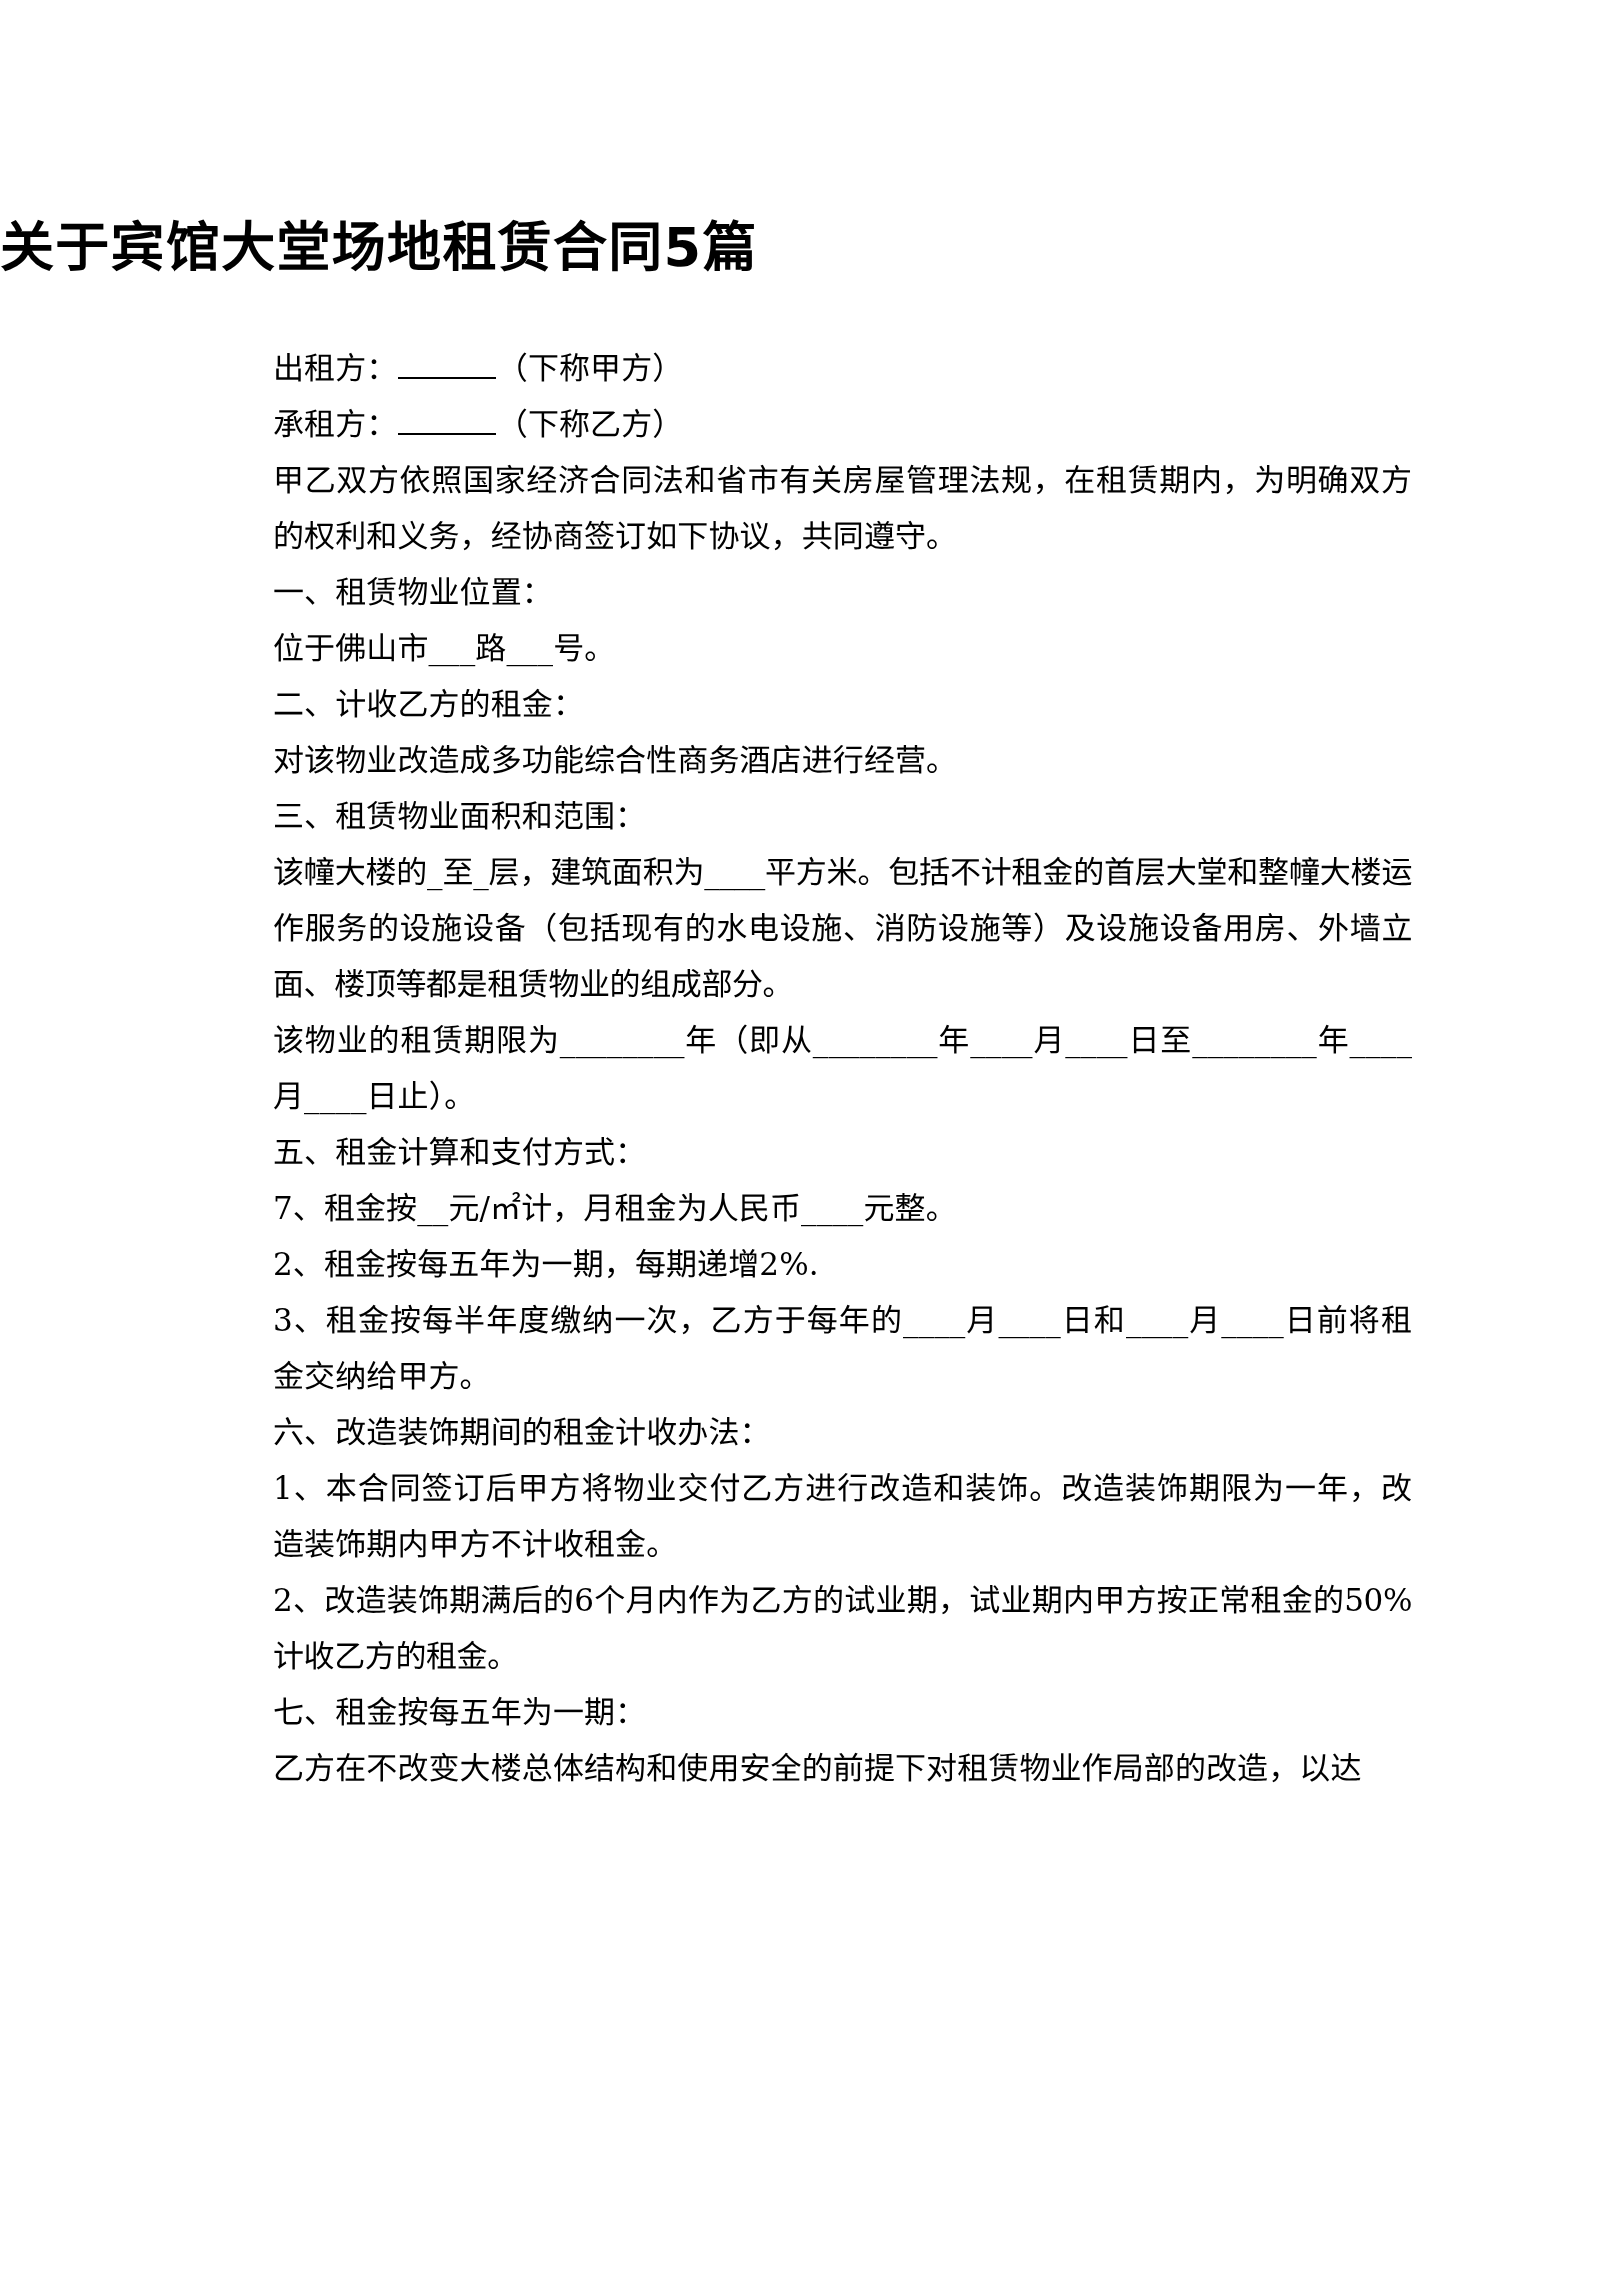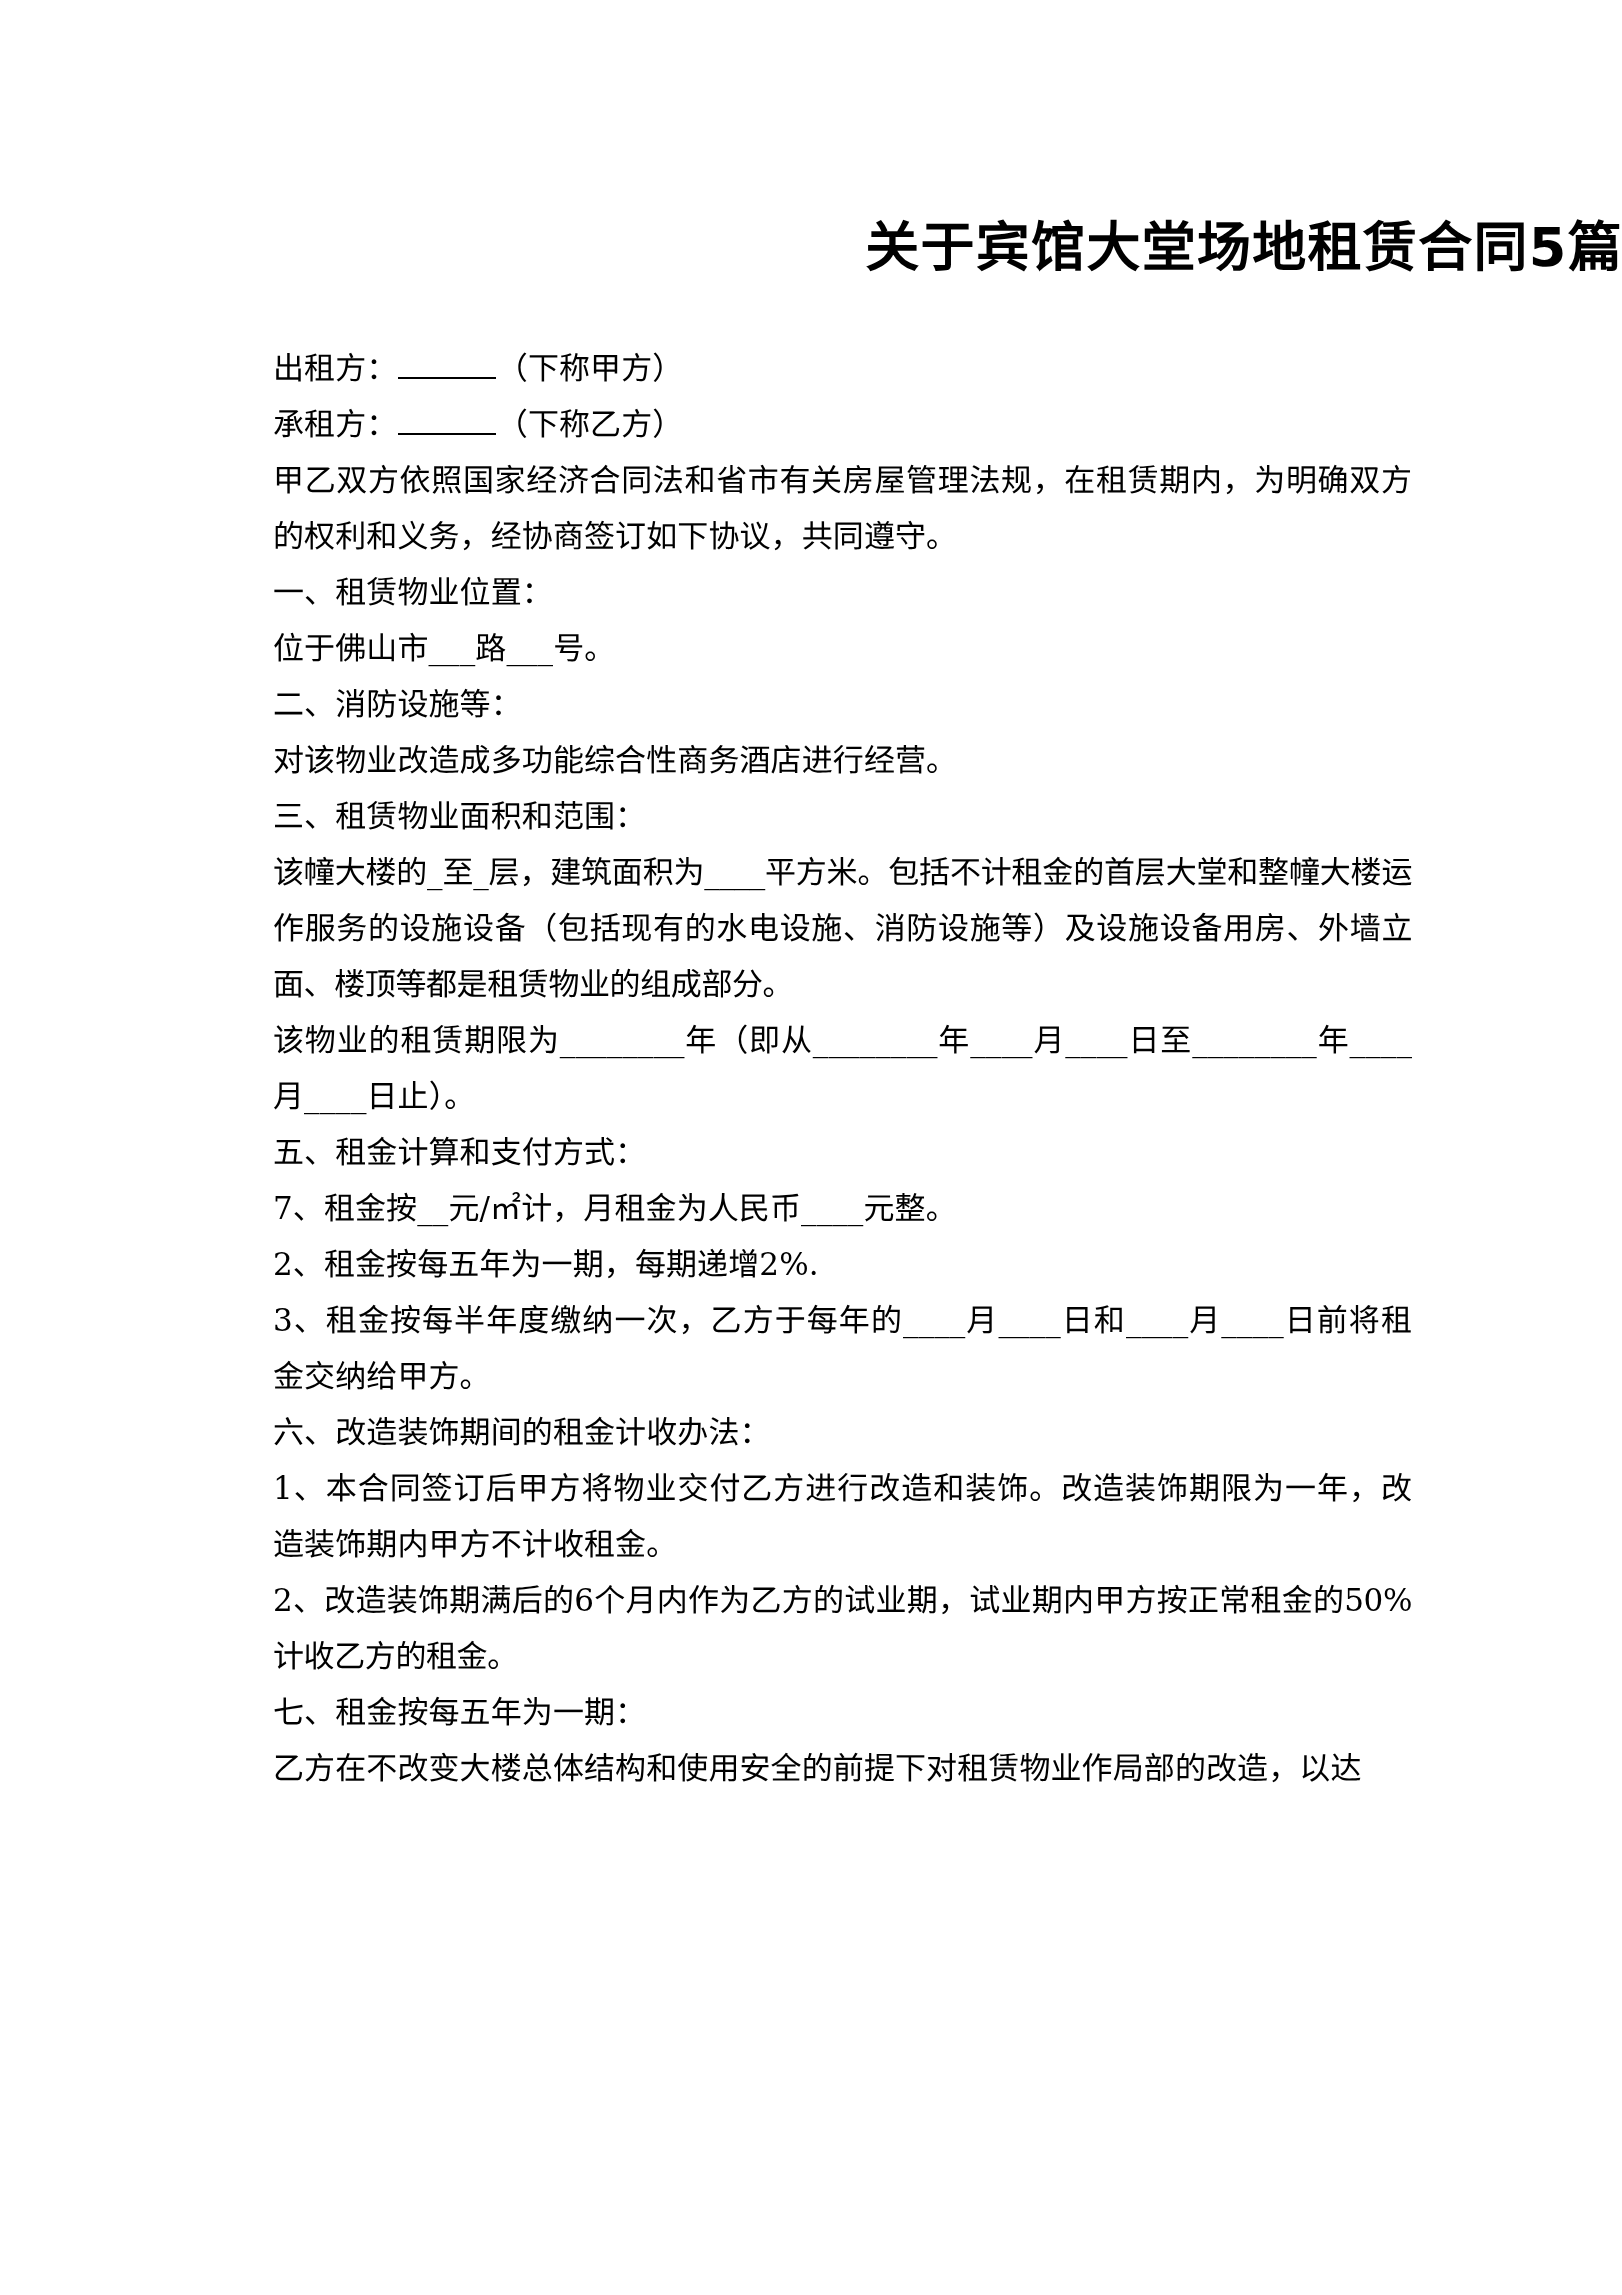--- a/index.html
+++ b/index.html
@@ -16,21 +16,21 @@
     box-sizing: border-box;
     overflow: hidden;
     font-family: "DejaVu Serif", "Liberation Serif", serif;
     color: #000000;
   }
   .doc-title {
     position: absolute;
     top: 181px;
     left: 0;
     width: 1623px;
-    text-align: right;
+    text-align: left;
     font-family: "DejaVu Sans", "Liberation Sans", sans-serif;
     font-size: 54px;
     font-weight: 700;
     letter-spacing: 1.3px;
     line-height: 1.15;
     white-space: nowrap;
   }
   .body-block {
     position: absolute;
     top: 340px;
@@ -72,21 +72,21 @@
 
     <p class="para">
       <span>承租方：</span><span class="blank b-lg"></span><span>（下称乙方）</span>
     </p>
 
     <p class="para">甲乙双方依照国家经济合同法和省市有关房屋管理法规，在租赁期内，为明确双方的权利和义务，经协商签订如下协议，共同遵守。</p>
 
     <p class="para">一、租赁物业位置：</p>
     <p class="para">位于佛山市___路___号。</p>
 
-    <p class="para">二、消防设施等：</p>
+    <p class="para">二、计收乙方的租金：</p>
     <p class="para">对该物业改造成多功能综合性商务酒店进行经营。</p>
 
     <p class="para">三、租赁物业面积和范围：</p>
     <p class="para tight">该幢大楼的_至_层，建筑面积为____平方米。包括不计租金的首层大堂和整幢大楼运作服务的设施设备（包括现有的水电设施、消防设施等）及设施设备用房、外墙立面、楼顶等都是租赁物业的组成部分。</p>
 
     <p class="para">该物业的租赁期限为________年（即从________年____月____日至________年____月____日止）。</p>
 
     <p class="para">五、租金计算和支付方式：</p>
     <p class="para">7、租金按__元/㎡计，月租金为人民币____元整。</p>
     <p class="para">2、租金按每五年为一期，每期递增2%.</p>

